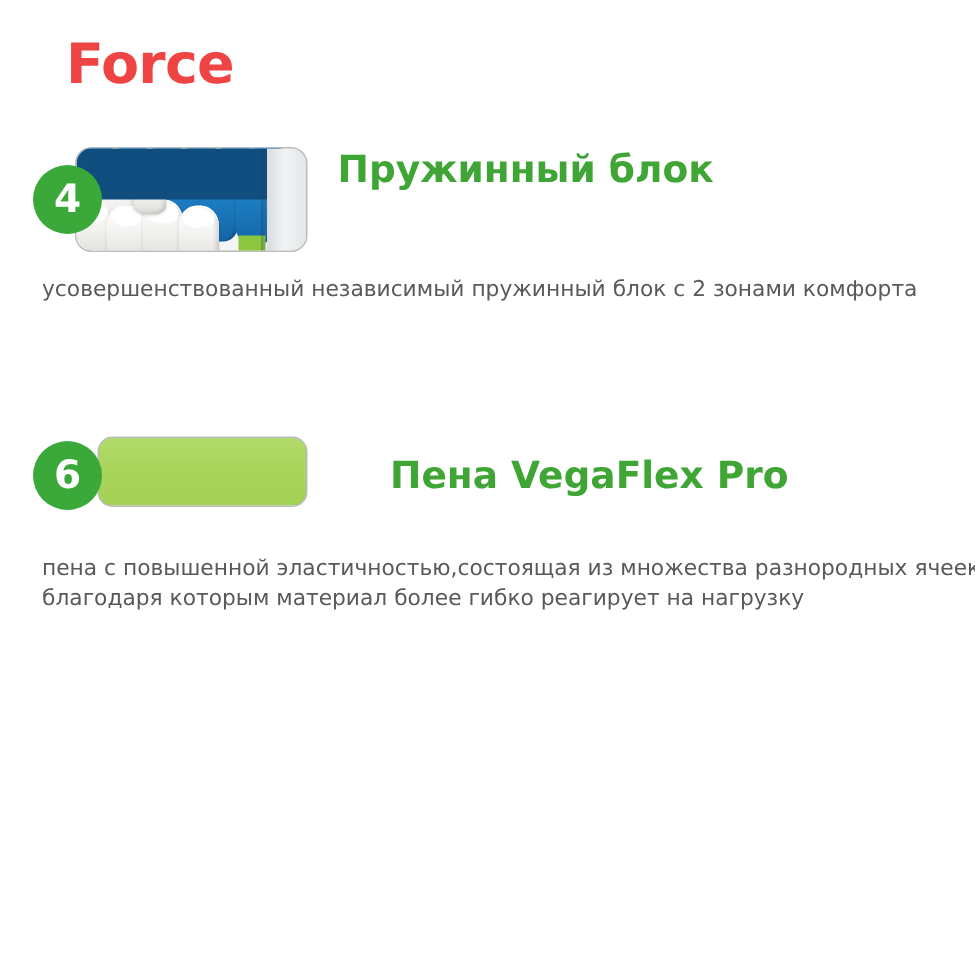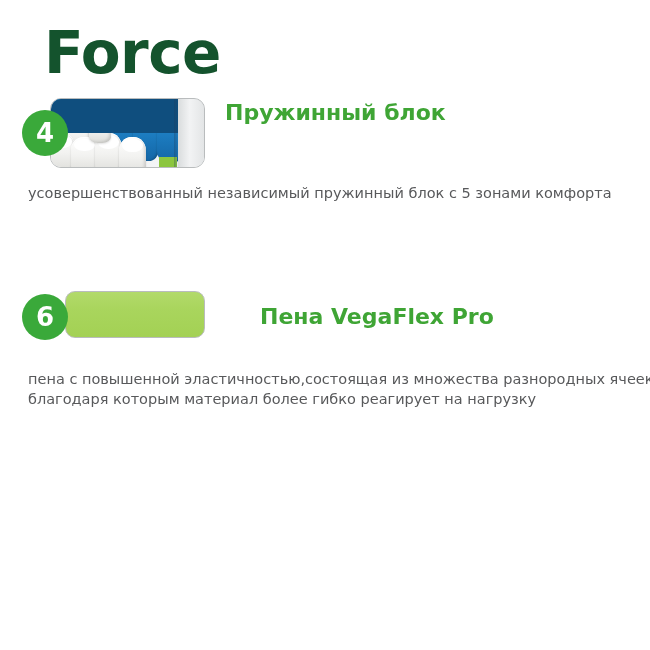--- a/index.html
+++ b/index.html
@@ -15,24 +15,24 @@
     font-family: "DejaVu Sans", "Liberation Sans", sans-serif;
     -webkit-font-smoothing: antialiased;
   }
 
   
   .brand-title {
     position: absolute;
     left: 44px;
     top: 24px;
     font-family: "DejaVu Sans", "Liberation Sans", sans-serif;
-    font-size: 58px;
+    font-size: 37px;
     font-weight: bold;
     letter-spacing: -0.5px;
-    color: #14532d;
+    color: #ef4444;
     line-height: 1;
     white-space: nowrap;
   }
 
   
   .feature {
     position: absolute;
     left: 0;
     width: 650px;
   }
@@ -153,21 +153,21 @@
     background: linear-gradient(to bottom, #b2da6a 0%, #a9d55d 38%, #a3d154 100%);
     box-sizing: border-box;
   }
 
   
   .feature-heading {
     position: absolute;
     color: #3fa535;
     font-family: "DejaVu Sans", "Liberation Sans", sans-serif;
     font-weight: bold;
-    font-size: 22px;
+    font-size: 25px;
     line-height: 27px;
     white-space: nowrap;
   }
   .feature-heading .line2 {
     display: block;
   }
 
   
   .feature-desc {
     position: absolute;
@@ -222,21 +222,21 @@
 
   <div class="badge" style="left:22px; top:110px;">
     <span>4</span>
   </div>
 
   <div class="feature-heading" style="left:225px; top:99px;">
     <span class="line1">Пружинный блок</span>
   </div>
 
   <div class="feature-desc" style="left:28px; top:183px;">
-    <span class="line">усовершенствованный независимый пружинный блок с 5 зонами  комфорта</span>
+    <span class="line">усовершенствованный независимый пружинный блок с 2 зонами  комфорта</span>
   </div>
 </div>
 
 <div class="feature">
 
   <div class="foam-block"></div>
 
   <div class="badge" style="left:22px; top:294px;">
     <span>6</span>
   </div>

